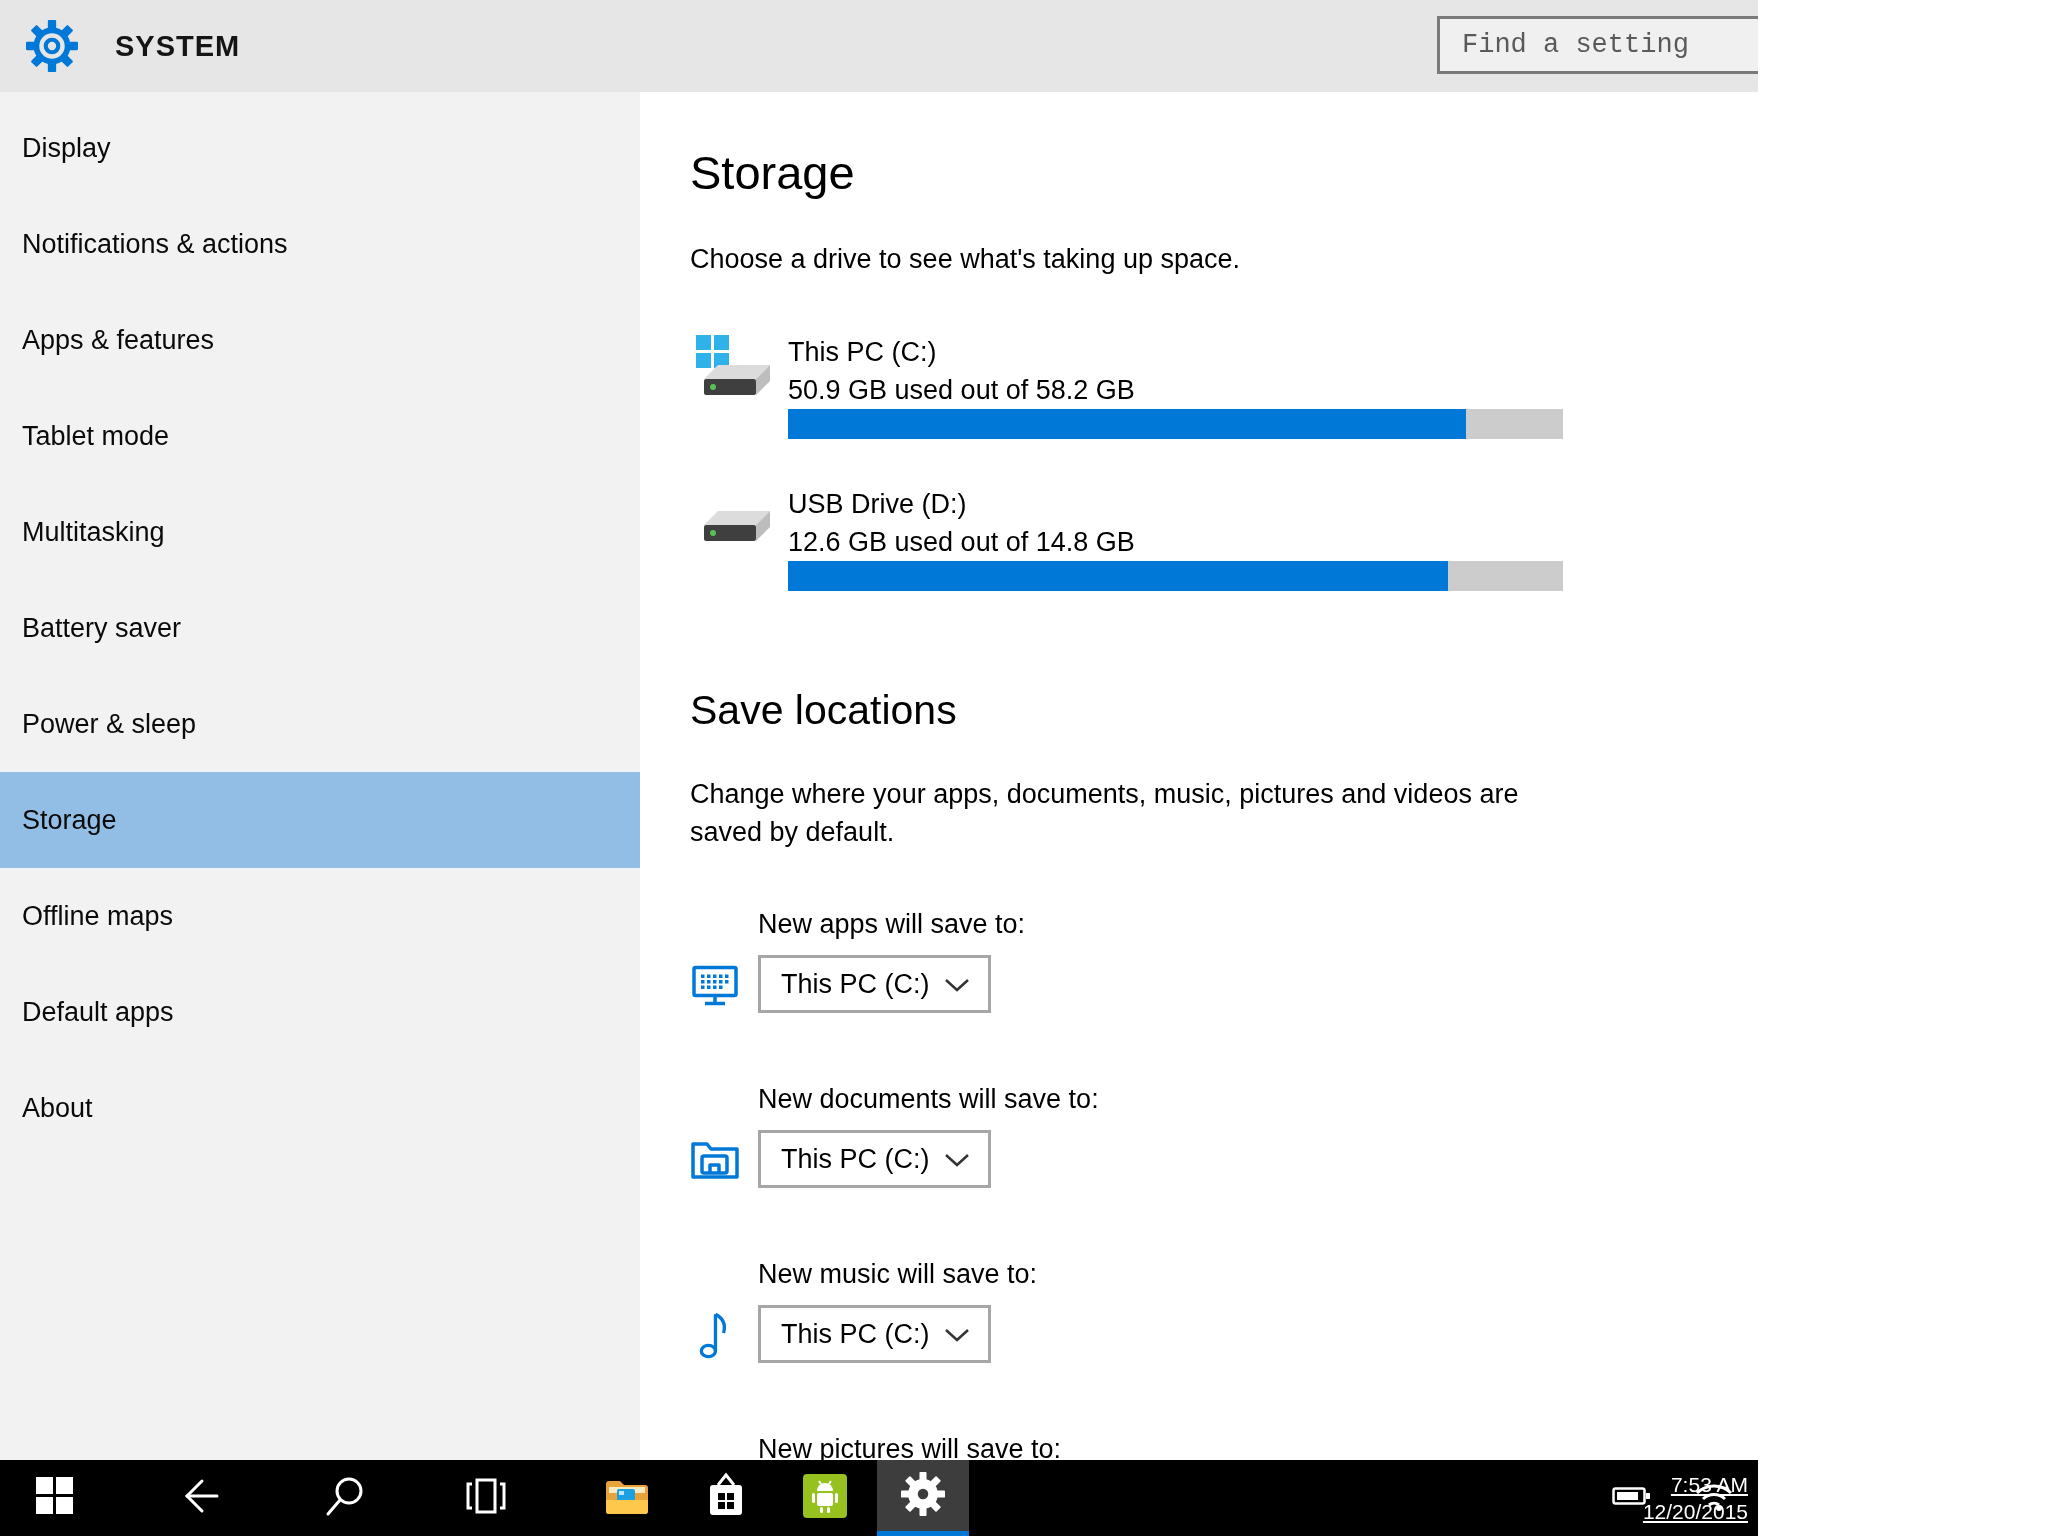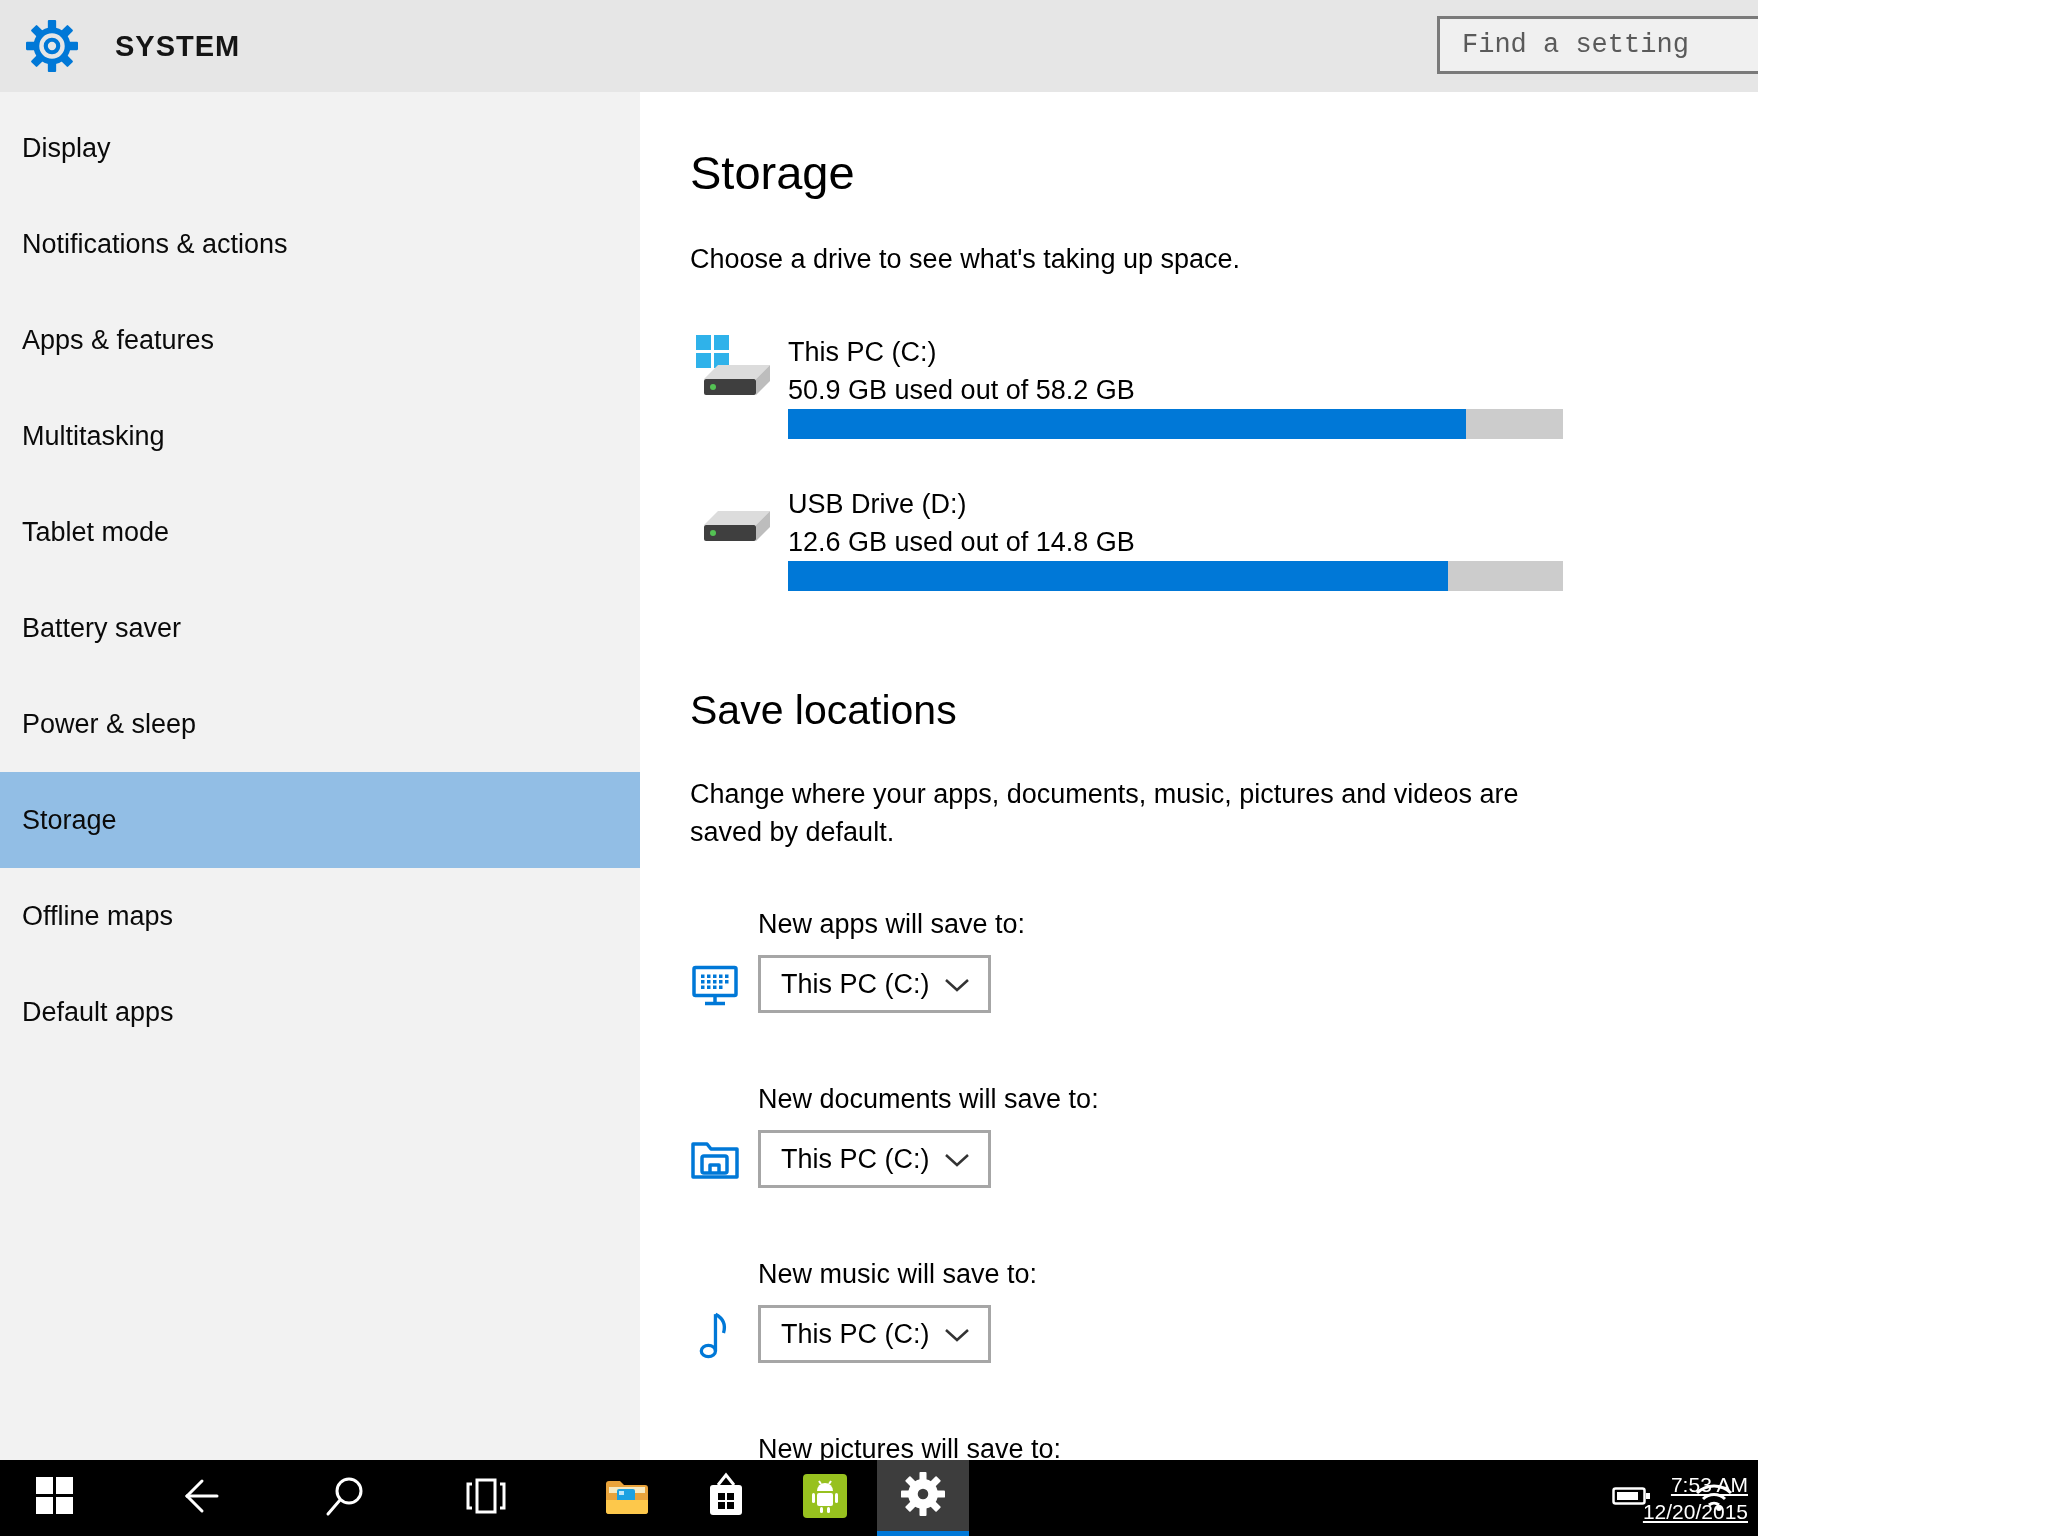--- a/index.html
+++ b/index.html
@@ -101,27 +101,28 @@
           </g>
         </svg>
       </span>
     </div>
   </div>
 
   <div class="sidebar">
     <div class="side-item">Display</div>
     <div class="side-item">Notifications &amp; actions</div>
     <div class="side-item">Apps &amp; features</div>
+    <div class="side-item">Tablet mode</div>
     <div class="side-item">Multitasking</div>
-    <div class="side-item">Tablet mode</div>
     <div class="side-item">Battery saver</div>
     <div class="side-item">Power &amp; sleep</div>
     <div class="side-item selected">Storage</div>
     <div class="side-item">Offline maps</div>
     <div class="side-item">Default apps</div>
+    <div class="side-item">About</div>
   </div>
 
   <div class="content">
     <div class="page-title">Storage</div>
     <div class="subtitle">Choose a drive to see what's taking up space.</div>
 
     <div class="drive first">
       <span class="drive-icon">
         <svg viewBox="0 0 84 64" width="84" height="64">
           <g fill="#2fb2ea">

